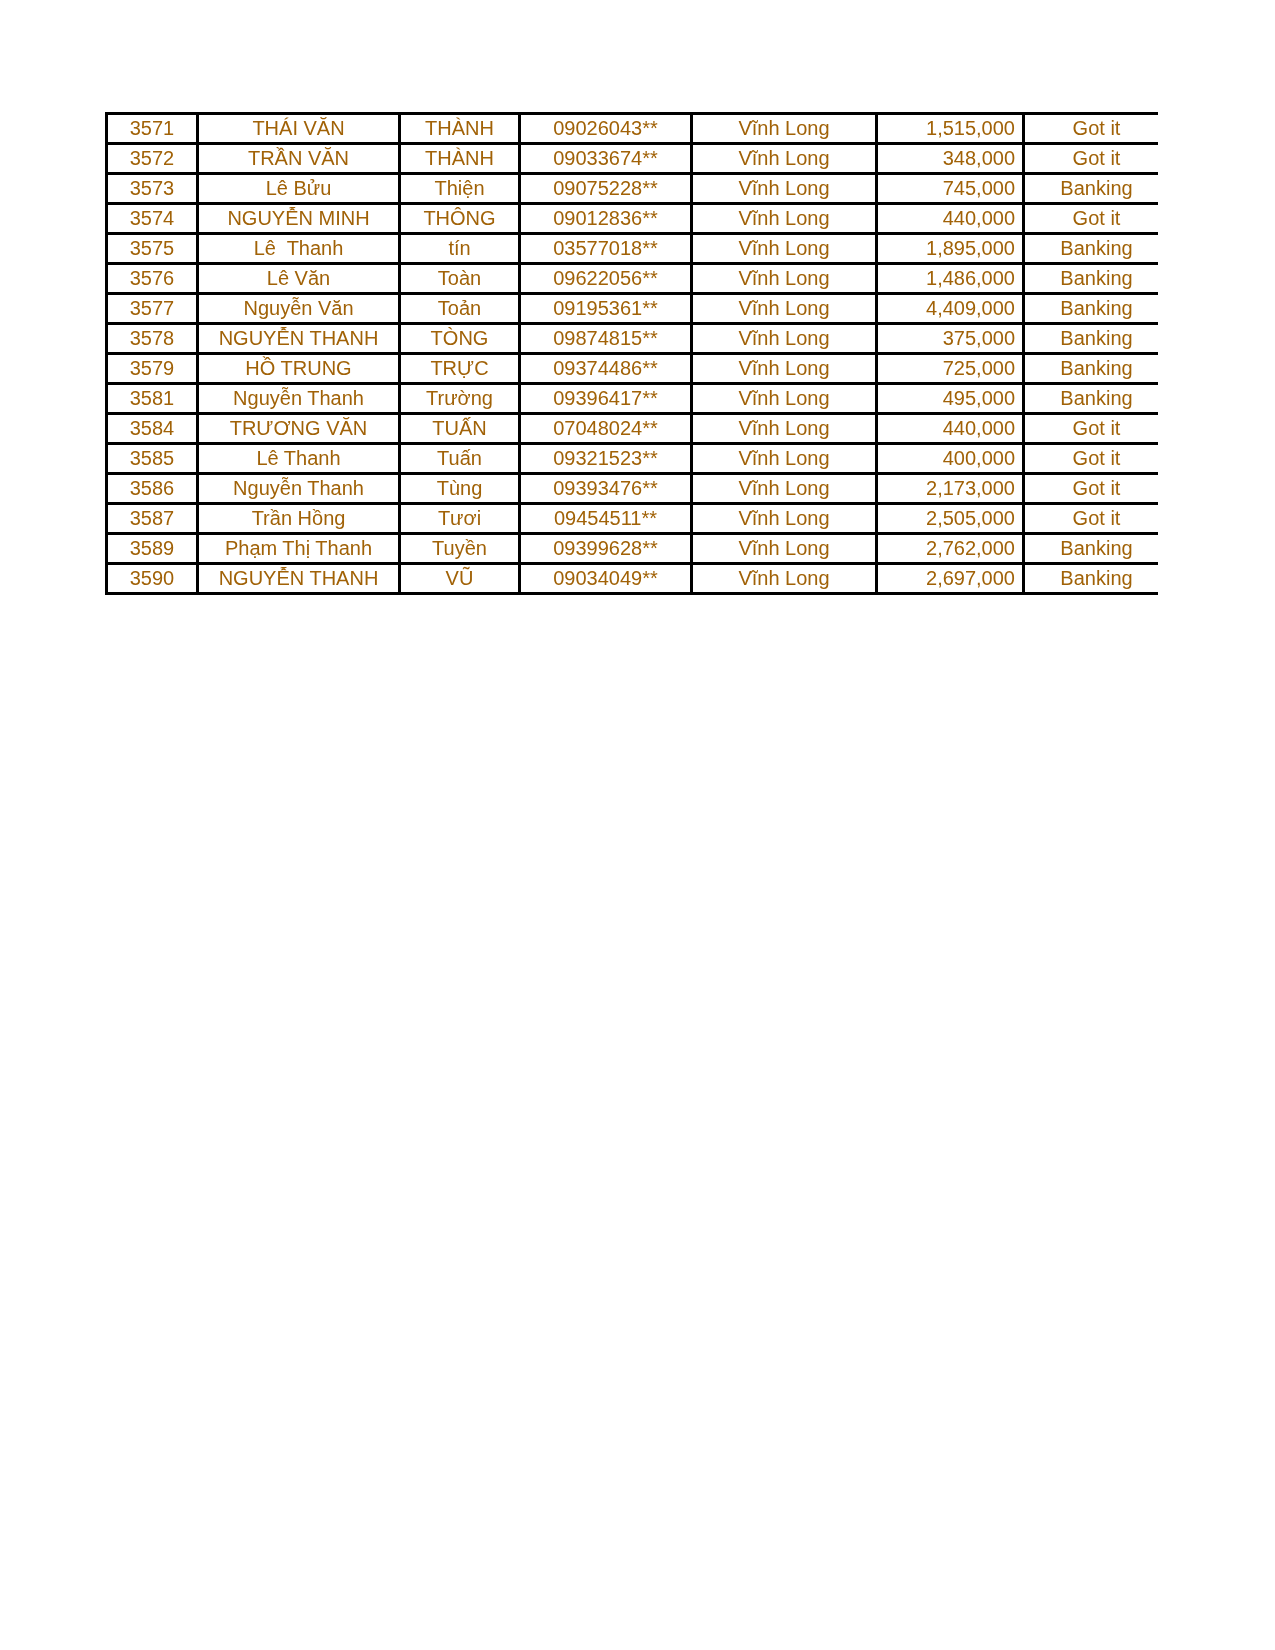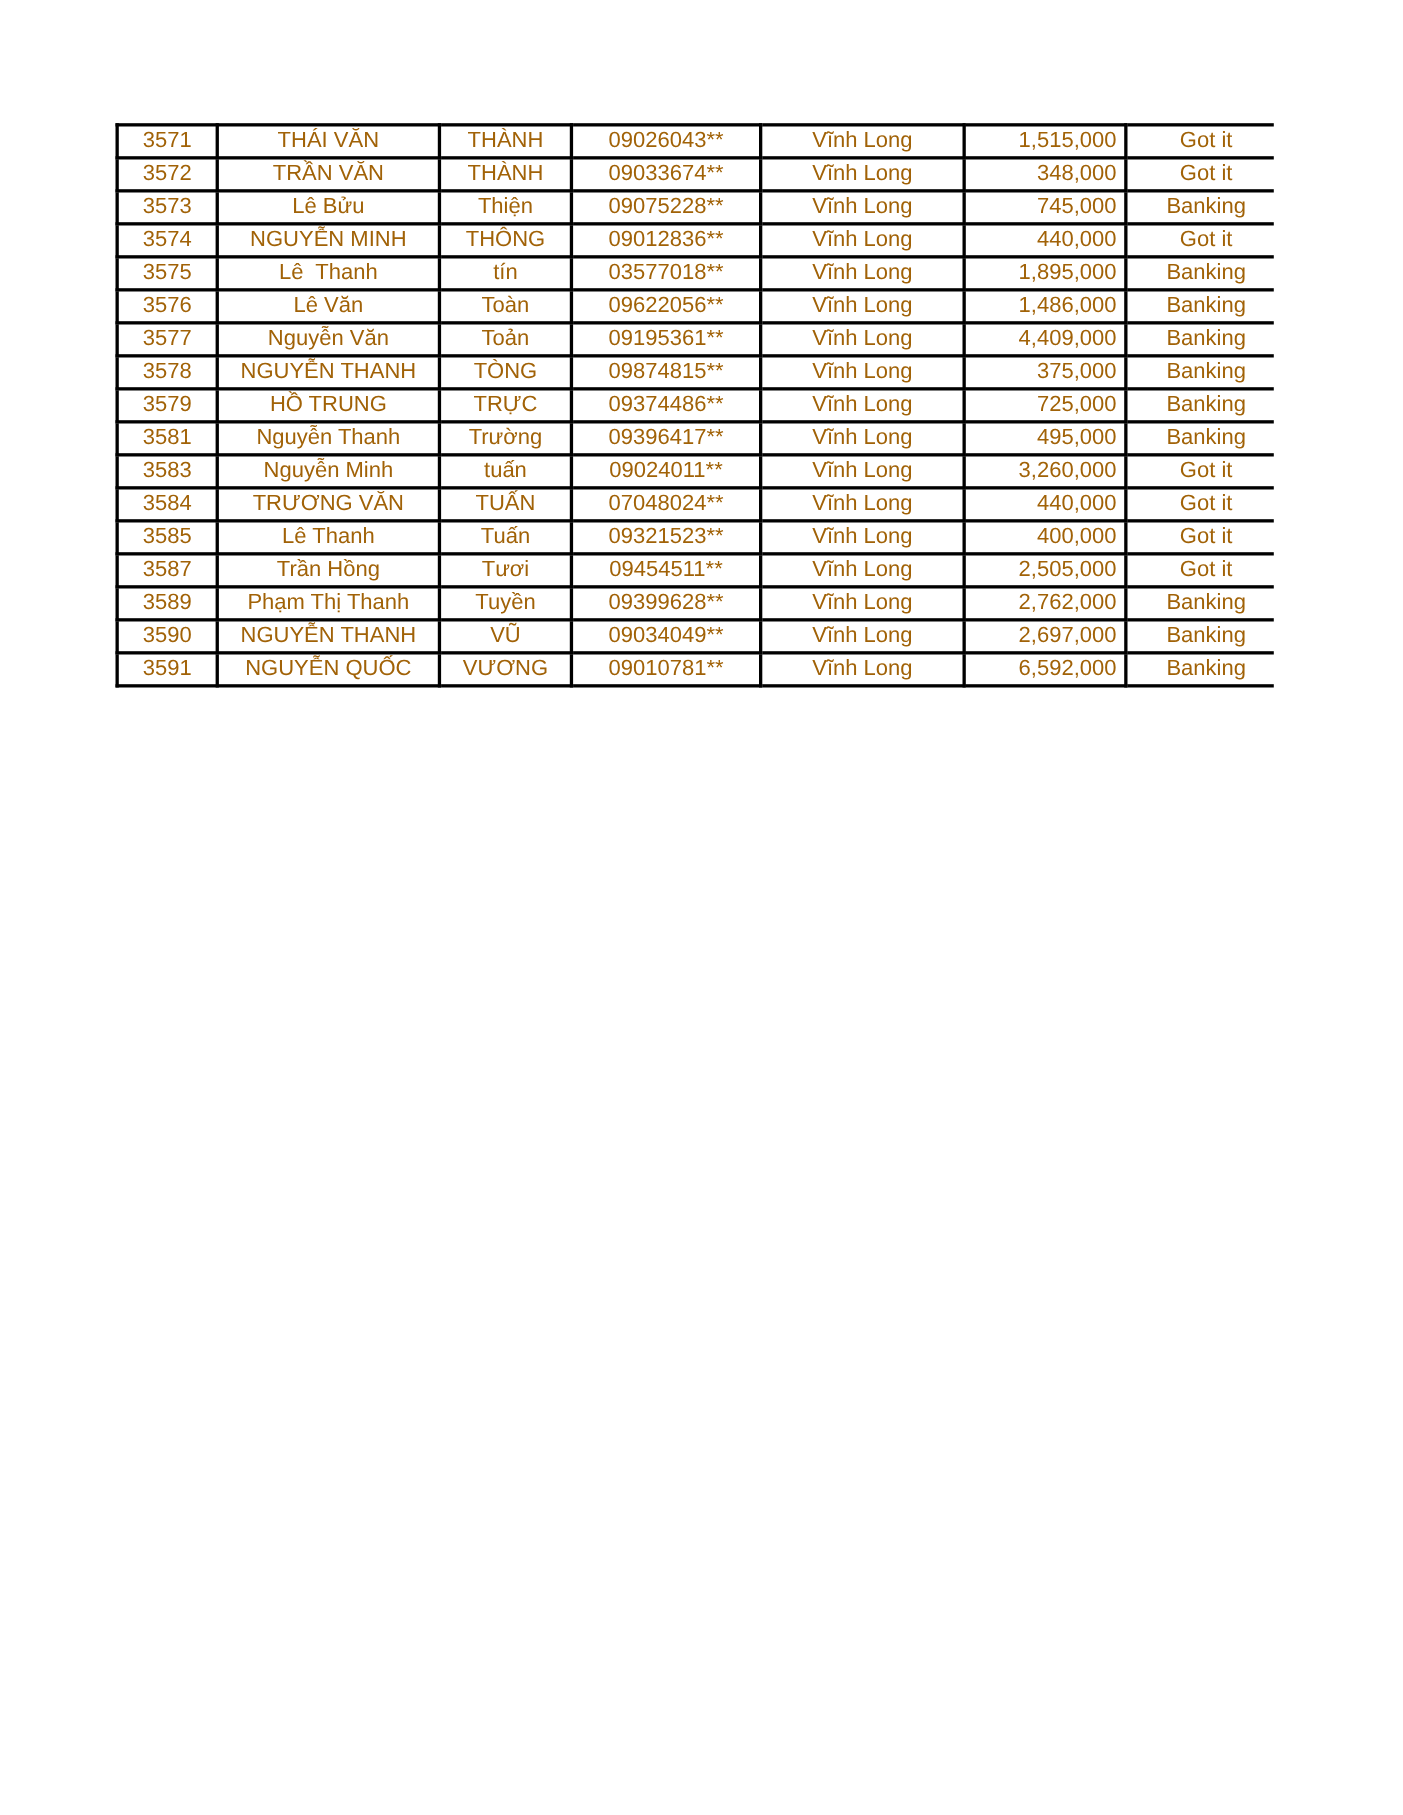--- a/index.html
+++ b/index.html
@@ -143,47 +143,47 @@
         <tr>
           <td class="col-id">3581</td>
           <td class="col-first-name">Nguyễn Thanh</td>
           <td class="col-last-name">Trường</td>
           <td class="col-phone">09396417**</td>
           <td class="col-province">Vĩnh Long</td>
           <td class="col-amount">495,000</td>
           <td class="col-status">Banking</td>
         </tr>
         <tr>
-          <td class="col-id">3583</td>
-          <td class="col-first-name">Nguyễn Minh</td>
-          <td class="col-last-name">tuấn</td>
-          <td class="col-phone">09024011**</td>
-          <td class="col-province">Vĩnh Long</td>
-          <td class="col-amount">3,260,000</td>
-          <td class="col-status">Got it</td>
-        </tr>
-        <tr>
           <td class="col-id">3584</td>
           <td class="col-first-name">TRƯƠNG VĂN</td>
           <td class="col-last-name">TUẤN</td>
           <td class="col-phone">07048024**</td>
           <td class="col-province">Vĩnh Long</td>
           <td class="col-amount">440,000</td>
           <td class="col-status">Got it</td>
         </tr>
         <tr>
           <td class="col-id">3585</td>
           <td class="col-first-name">Lê Thanh</td>
           <td class="col-last-name">Tuấn</td>
           <td class="col-phone">09321523**</td>
           <td class="col-province">Vĩnh Long</td>
           <td class="col-amount">400,000</td>
           <td class="col-status">Got it</td>
         </tr>
         <tr>
+          <td class="col-id">3586</td>
+          <td class="col-first-name">Nguyễn Thanh</td>
+          <td class="col-last-name">Tùng</td>
+          <td class="col-phone">09393476**</td>
+          <td class="col-province">Vĩnh Long</td>
+          <td class="col-amount">2,173,000</td>
+          <td class="col-status">Got it</td>
+        </tr>
+        <tr>
           <td class="col-id">3587</td>
           <td class="col-first-name">Trần Hồng</td>
           <td class="col-last-name">Tươi</td>
           <td class="col-phone">09454511**</td>
           <td class="col-province">Vĩnh Long</td>
           <td class="col-amount">2,505,000</td>
           <td class="col-status">Got it</td>
         </tr>
         <tr>
           <td class="col-id">3589</td>
@@ -194,26 +194,17 @@
           <td class="col-amount">2,762,000</td>
           <td class="col-status">Banking</td>
         </tr>
         <tr>
           <td class="col-id">3590</td>
           <td class="col-first-name">NGUYỄN THANH</td>
           <td class="col-last-name">VŨ</td>
           <td class="col-phone">09034049**</td>
           <td class="col-province">Vĩnh Long</td>
           <td class="col-amount">2,697,000</td>
-          <td class="col-status">Banking</td>
-        </tr>
-        <tr>
-          <td class="col-id">3591</td>
-          <td class="col-first-name">NGUYỄN QUỐC</td>
-          <td class="col-last-name">VƯƠNG</td>
-          <td class="col-phone">09010781**</td>
-          <td class="col-province">Vĩnh Long</td>
-          <td class="col-amount">6,592,000</td>
           <td class="col-status">Banking</td>
         </tr>
       </tbody>
   </table>
 </div>
 
 </body></html>

